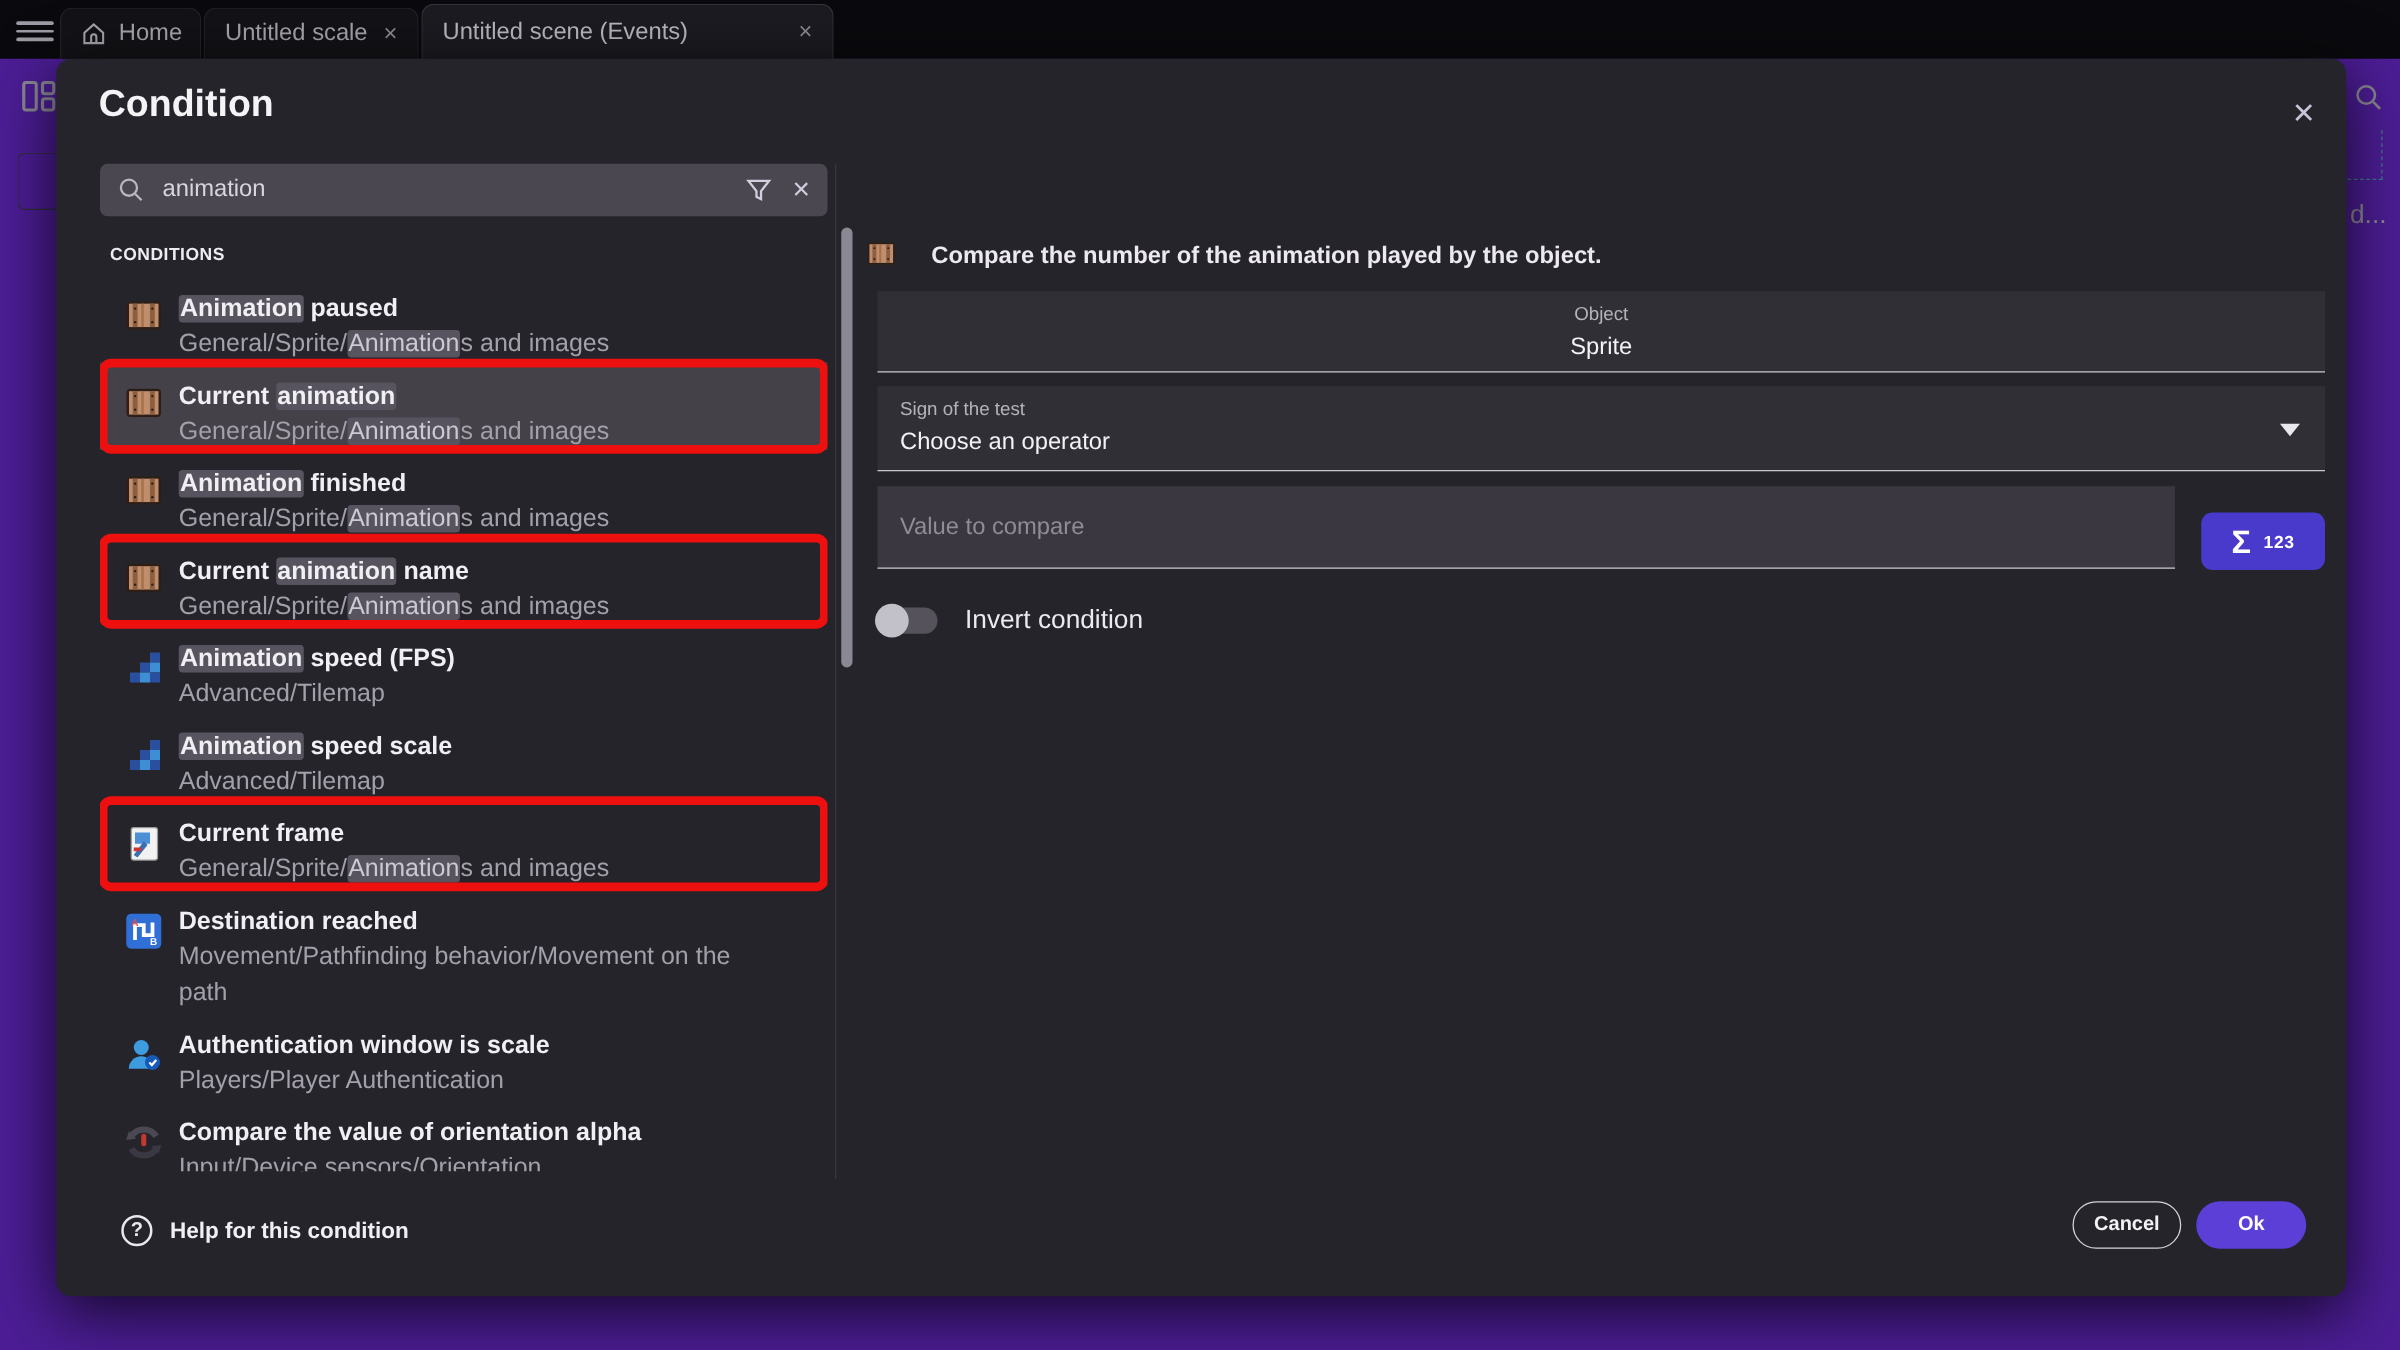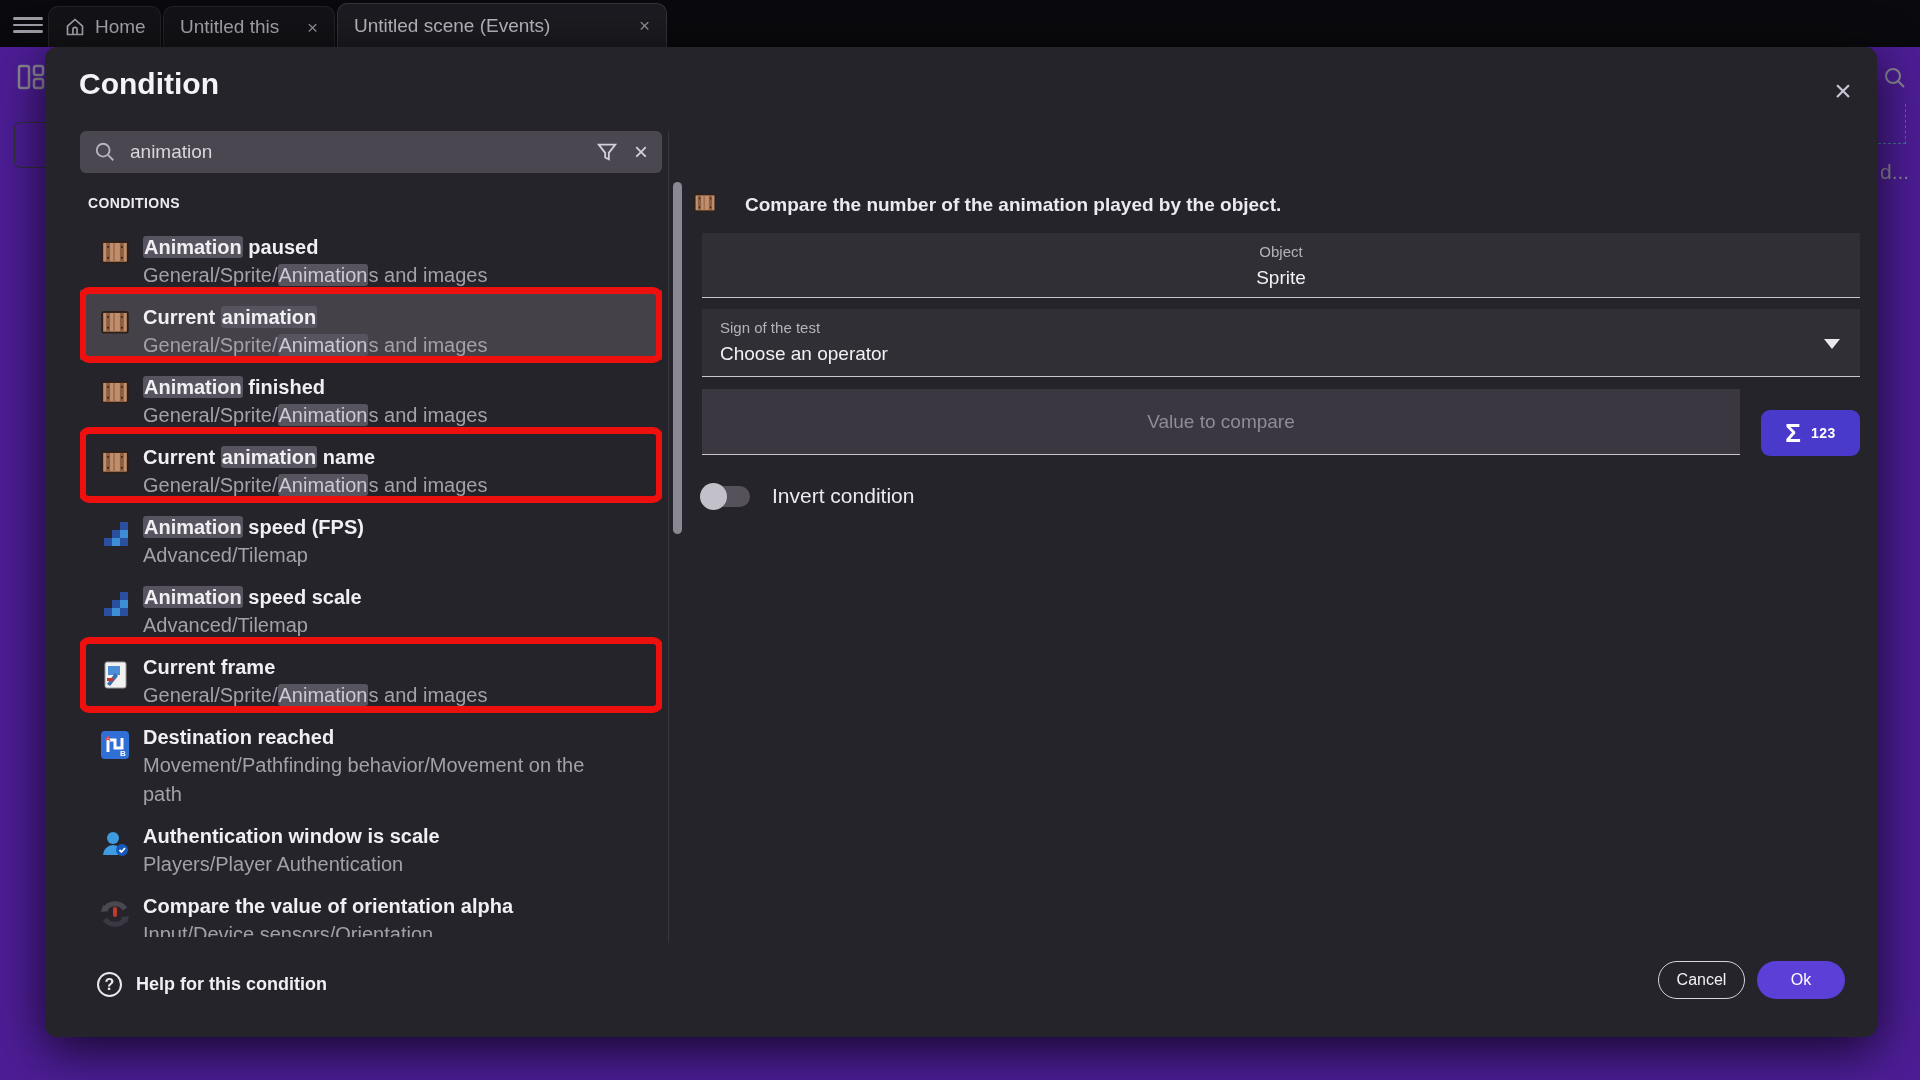--- a/index.html
+++ b/index.html
@@ -58,37 +58,37 @@
   .right-panel{position:absolute;left:657px;top:84px;width:1158px;}
   .desc{position:absolute;left:-9px;top:62px;display:flex;align-items:center;gap:28px;}
   .desc-text{font-size:19px;font-weight:600;color:#eceaf0;}
   .field{position:absolute;left:0;width:1158px;background:#312f36;border-bottom:1px solid #c9c7ce;padding:10px 18px 0 18px;}
   .field .flabel{font-size:15px;color:#b5b2bb;}
   .field .fvalue{font-size:19px;color:#f2f1f4;margin-top:7px;}
   .f-object{top:102px;height:65px;text-align:center;}
   .f-sign{top:178px;height:68px;cursor:pointer;}
   .caret{position:absolute;right:20px;top:30px;width:0;height:0;border-left:8px solid transparent;border-right:8px solid transparent;border-top:10px solid #e9e8ec;}
   .value-field{position:absolute;left:0;top:258px;width:1038px;height:66px;background:#3a3740;border-bottom:1px solid #c9c7ce;}
-  .value-field input{width:100%;height:100%;background:transparent;border:none;outline:none;padding:0 18px;font-size:19px;color:#f2f1f4;text-align:center;}
+  .value-field input{width:100%;height:100%;background:transparent;border:none;outline:none;padding:0 18px;font-size:19px;color:#f2f1f4;}
   .value-field input::placeholder{color:#8f8c96;}
   .sigma-btn{position:absolute;left:1059px;top:279px;width:99px;height:46px;background:#4a3acb;border:none;border-radius:9px;
              display:flex;align-items:center;justify-content:center;gap:10px;cursor:pointer;}
   .sigma-btn .sg{color:#fff;font-size:26px;font-weight:bold;line-height:1;}
   .sigma-btn .bdg{color:#fff;font-size:14px;font-weight:bold;letter-spacing:.5px;}
   .toggle-row{position:absolute;left:0;top:353px;display:flex;align-items:center;gap:22px;}
   .toggle{position:relative;width:48px;height:21px;border-radius:11px;background:#55525c;cursor:pointer;}
   .toggle .knob{position:absolute;left:-2px;top:-3px;width:27px;height:27px;border-radius:50%;background:#c2c0c8;}
   .toggle-label{font-size:21px;color:#eceaf0;}
 
   
   .help-row{position:absolute;left:52px;top:925px;display:flex;align-items:center;gap:14px;cursor:pointer;}
   .help-circ{width:25px;height:25px;border:2px solid #e9e8ec;border-radius:50%;color:#e9e8ec;font-size:16px;font-weight:bold;
              display:flex;align-items:center;justify-content:center;}
   .help-text{font-size:18px;font-weight:bold;color:#f0eff3;}
-  .btn{position:absolute;top:914px;height:38px;border-radius:19px;font-size:16px;font-weight:normal;
+  .btn{position:absolute;top:914px;height:38px;border-radius:19px;font-size:16px;font-weight:bold;
        display:flex;align-items:center;justify-content:center;cursor:pointer;}
   .btn-cancel{left:1613px;width:87px;background:transparent;border:1px solid #d6d4da;color:#f2f1f4;}
   .btn-ok{left:1712px;width:88px;background:#5b3fd6;border:none;color:#fff;}
 </style>
 </head>
 <body>
 
 <div class="page">
 
   <div class="topbar">
@@ -98,21 +98,21 @@
         <span></span>
       </div>
     <div class="tab home">
       <svg class="homeicon" viewBox="0 0 24 24" fill="none" stroke="#a7a5ad" stroke-width="2">
         <path d="M3 11 L12 3 L21 11 V21 H3 Z"></path>
           <path d="M9.5 21 v-6 a2.5 2.5 0 0 1 5 0 v6"></path>
       </svg>
       <span>Home</span>
     </div>
     <div class="tab t2">
-      <span>Untitled this</span>
+      <span>Untitled scale</span>
       <span class="tabx">×</span>
     </div>
     <div class="tab active">
       <span>Untitled scene (Events)</span>
       <span class="tabx">×</span>
     </div>
   </div>
 
   <svg class="bg-left-icon" viewBox="0 0 30 30" fill="none" stroke="#8b8993" stroke-width="2.5">
     <rect x="3" y="4" width="10" height="22" rx="2"></rect>

